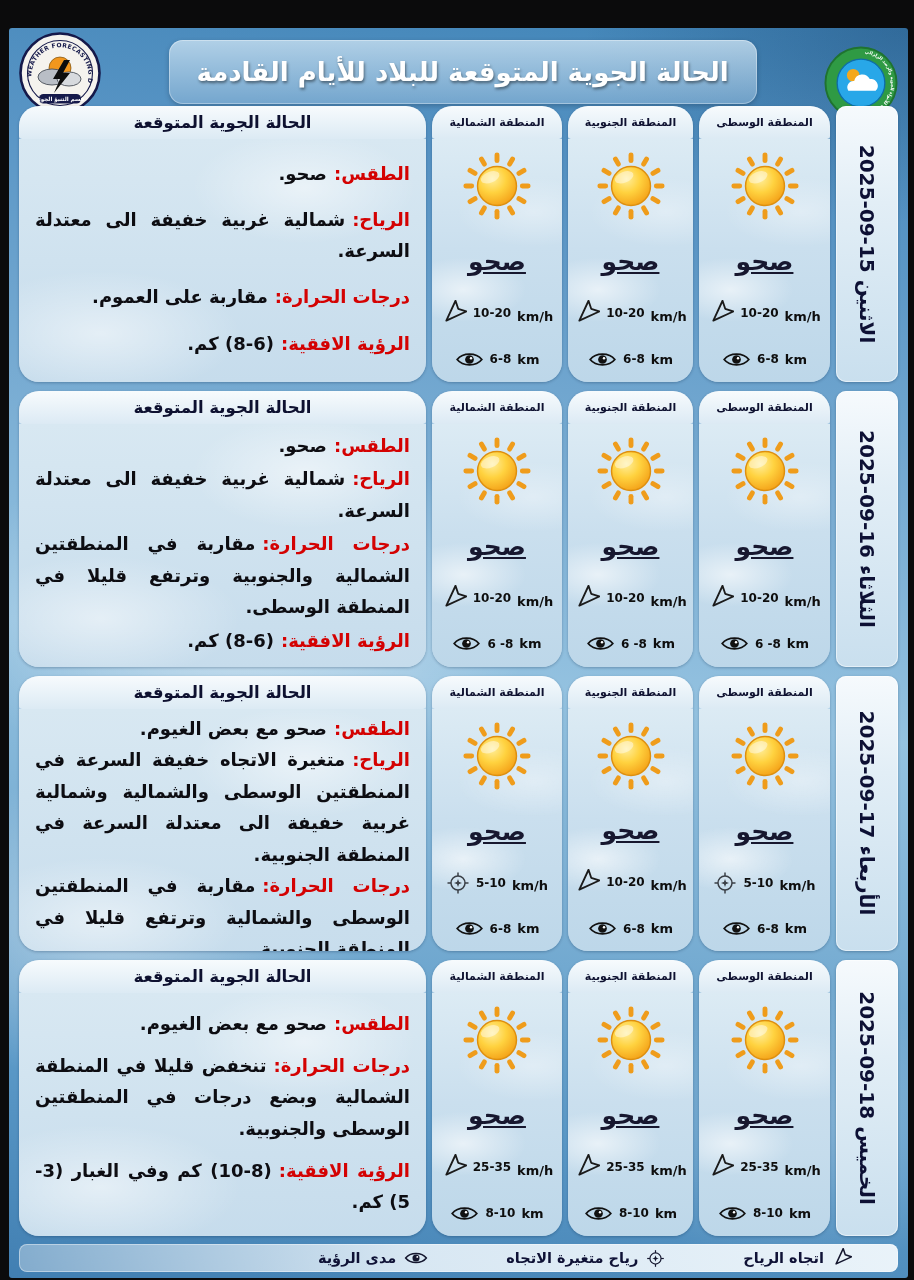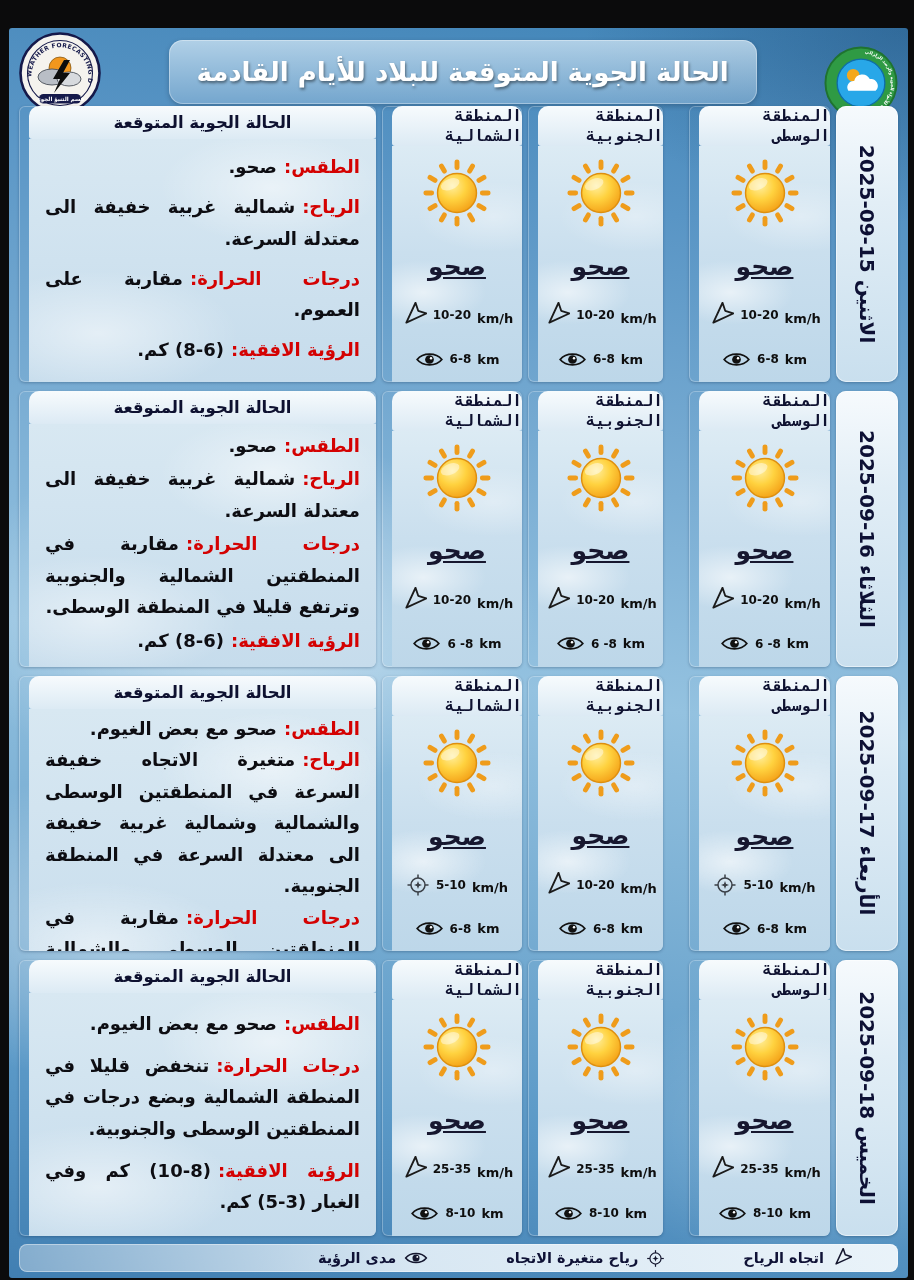--- a/index.html
+++ b/index.html
@@ -21,28 +21,28 @@
   .title-pill span{color:#fff;font-size:26px;font-weight:bold;text-shadow:1px 2px 3px rgba(0,0,0,.45);}
   .logo{flex:0 0 auto;}
   
   .days{flex:1 1 auto;display:flex;flex-direction:column;gap:9px;min-height:0;}
   .day-row{flex:1 1 0;display:flex;gap:6px;min-height:0;}
   .date-col{flex:0 0 62px;position:relative;border-radius:10px;
     background:linear-gradient(180deg,#f6fafd 0%,#e2eef6 35%,#c9dfee 100%);
     box-shadow:inset 0 0 0 1px rgba(255,255,255,.5), 0 1px 3px rgba(0,30,60,.3);}
   .date-text{position:absolute;top:50%;left:50%;transform:translate(-50%,-50%) rotate(90deg);
     white-space:nowrap;direction:ltr;font-size:20px;font-weight:bold;color:#0d1034;letter-spacing:.5px;}
-  .card{display:flex;flex-direction:column;border-radius:6px;overflow:hidden;min-height:0;
-    box-shadow:inset 0 0 0 1px rgba(255,255,255,.28), 0 1px 3px rgba(0,30,60,.28);padding-left:10px;}
+  .card{display:flex;flex-direction:column;border-radius:20px;overflow:hidden;min-height:0;
+    box-shadow:inset 0 0 0 1px rgba(255,255,255,.28), 0 1px 3px rgba(0,30,60,.28);}
   .card-head{flex:0 0 33px;display:flex;align-items:center;justify-content:center;
     background:linear-gradient(180deg,#f7fbfd,#dceaf4);color:#0e1130;font-weight:bold;
     border-radius:10px 10px 3px 3px;}
   .region{flex:0 0 128px;}
-  .r0{flex-basis:131px;margin-left:20px;} .r1{flex-basis:125px;} .r2{flex-basis:130px;}
-  .region .card-head{font-size:16px;font-family:Liberation Mono, monospace;}
+  .r0{flex-basis:131px;} .r1{flex-basis:125px;} .r2{flex-basis:130px;}
+  .region .card-head{font-size:11px;}
   .forecast{flex:1 1 auto;}
   .forecast .card-head{font-size:16.5px;}
   .region-body{flex:1;display:flex;flex-direction:column;align-items:center;justify-content:space-between;
     padding:10px 4px 13px;
     background:
       radial-gradient(90px 46px at 24% 62%, rgba(255,255,255,.6), rgba(255,255,255,0) 70%),
       radial-gradient(110px 50px at 78% 30%, rgba(255,255,255,.35), rgba(255,255,255,0) 70%),
       linear-gradient(180deg,#dcebf4 0%,#cadfee 45%,#bdd7e9 100%);}
   .cond{font-size:25px;font-weight:bold;color:#17172f;text-decoration:underline;}
   .metric{direction:ltr;display:flex;align-items:center;gap:6px;color:#0e0e0e;}

